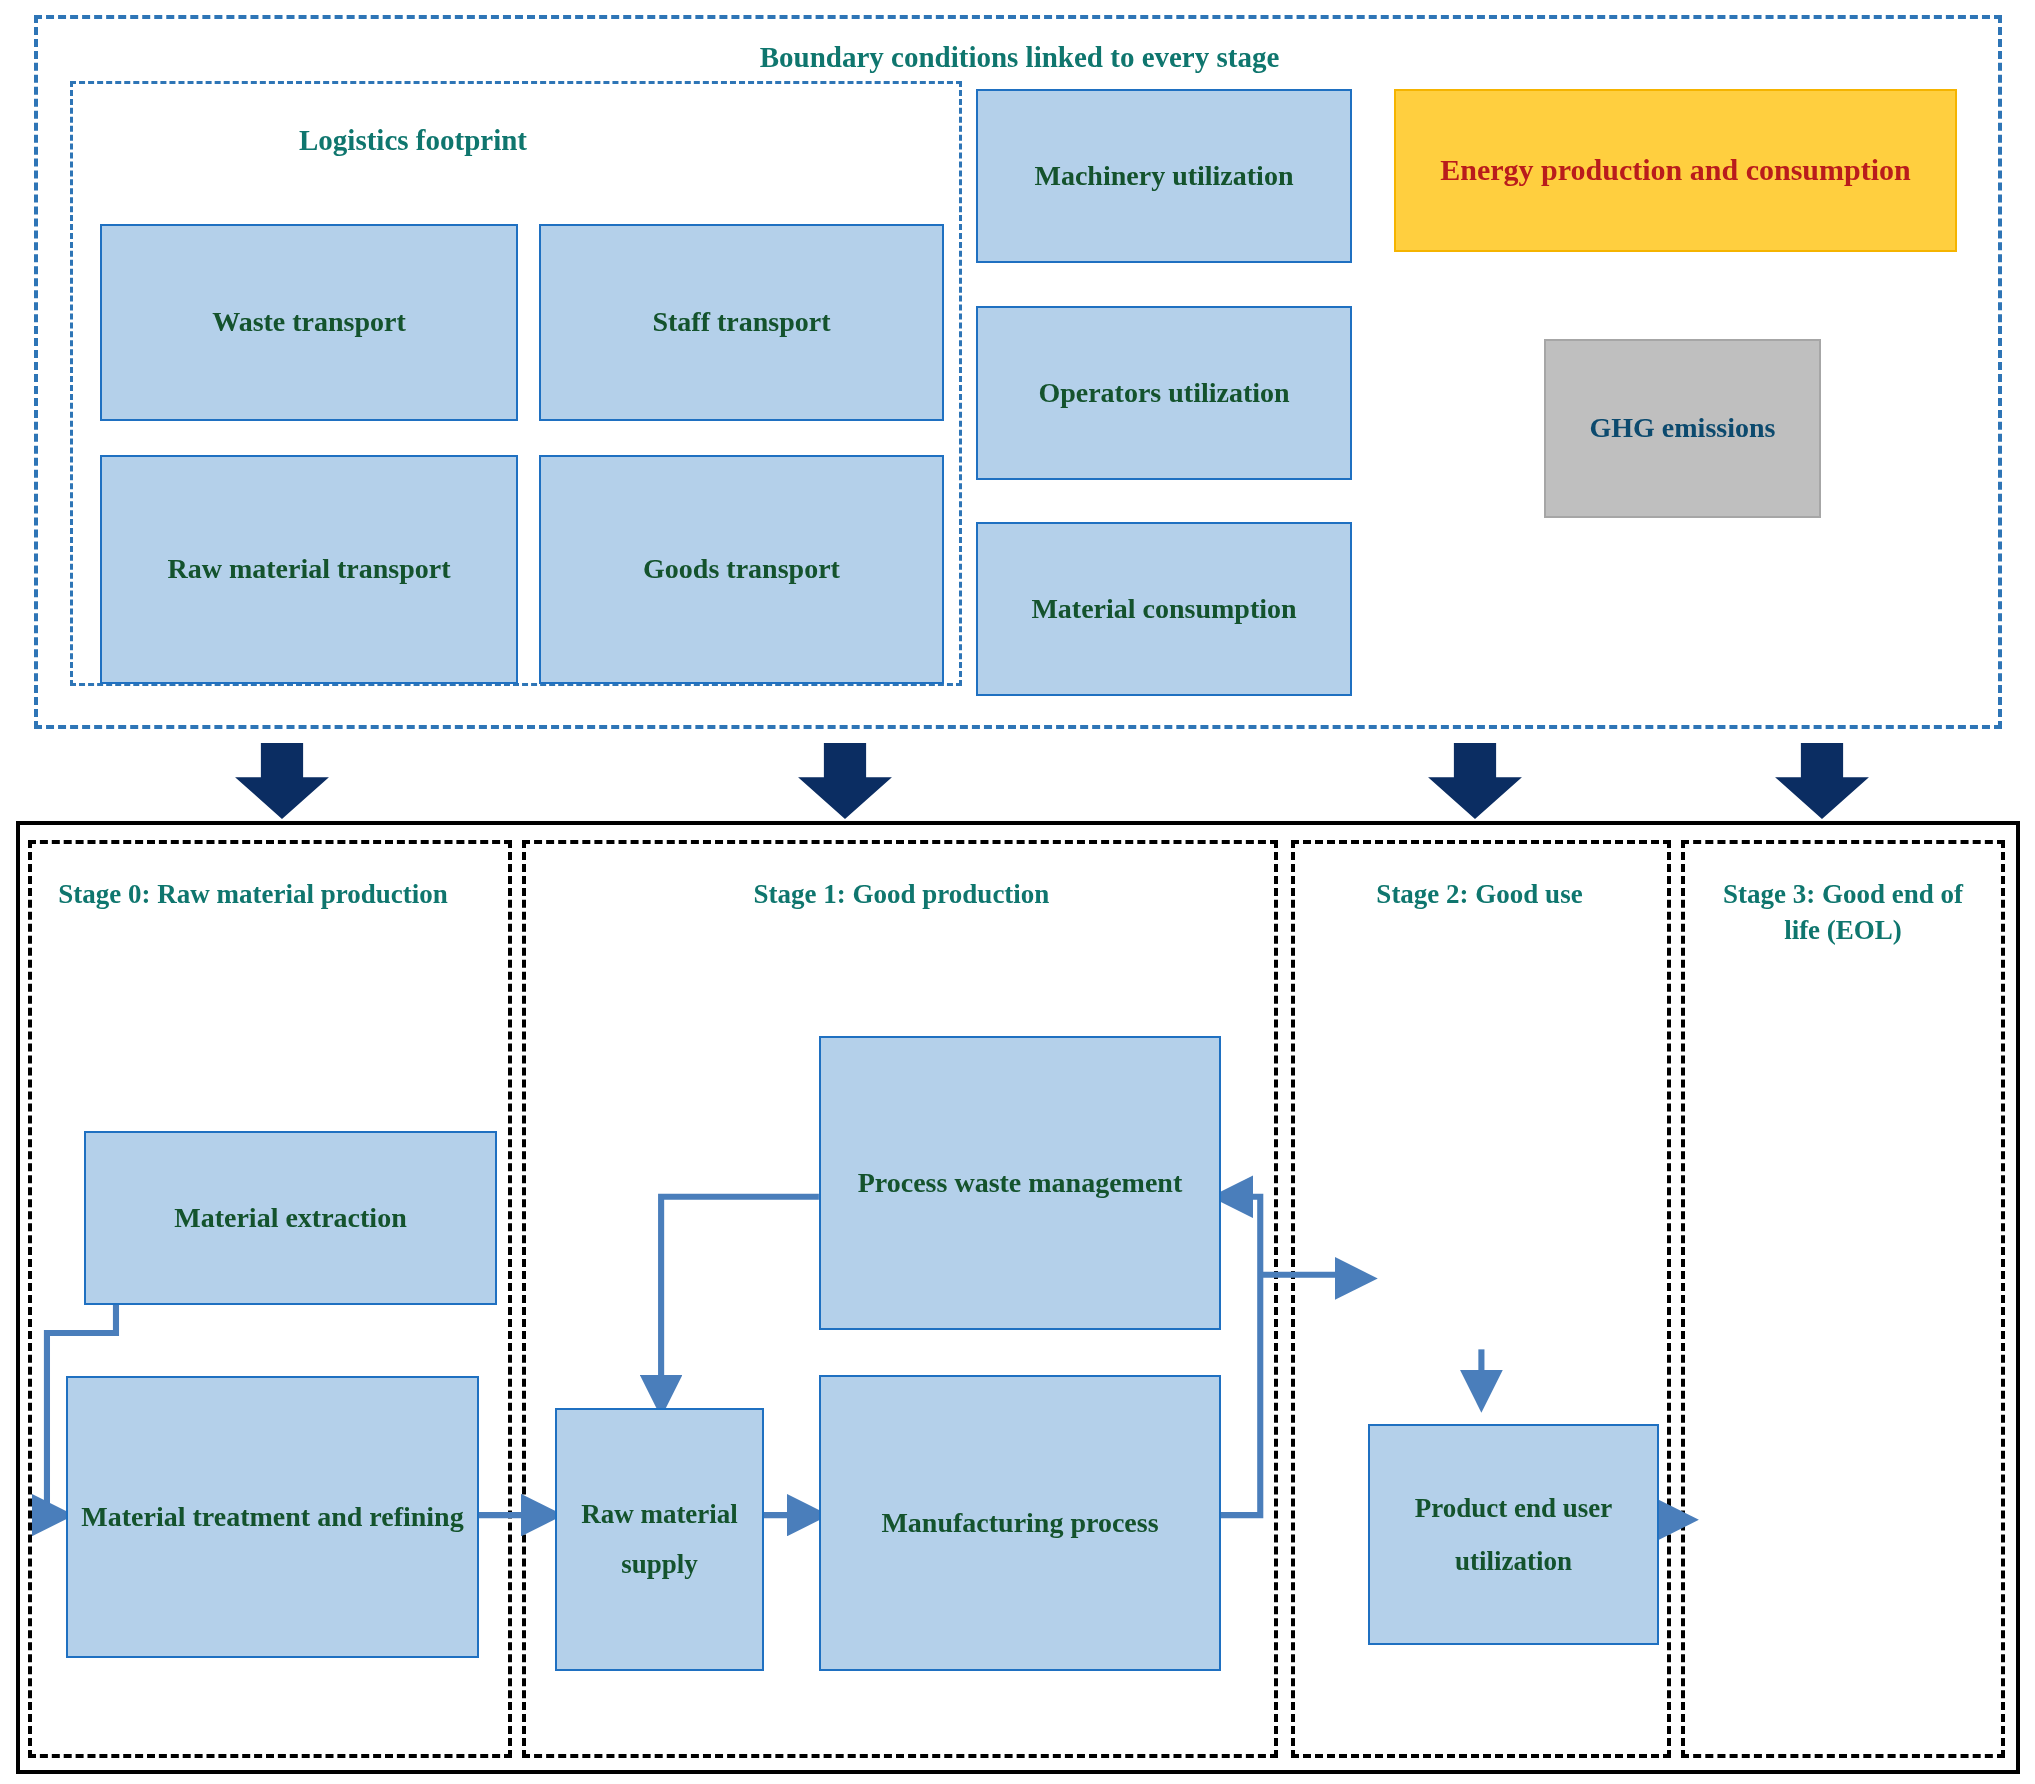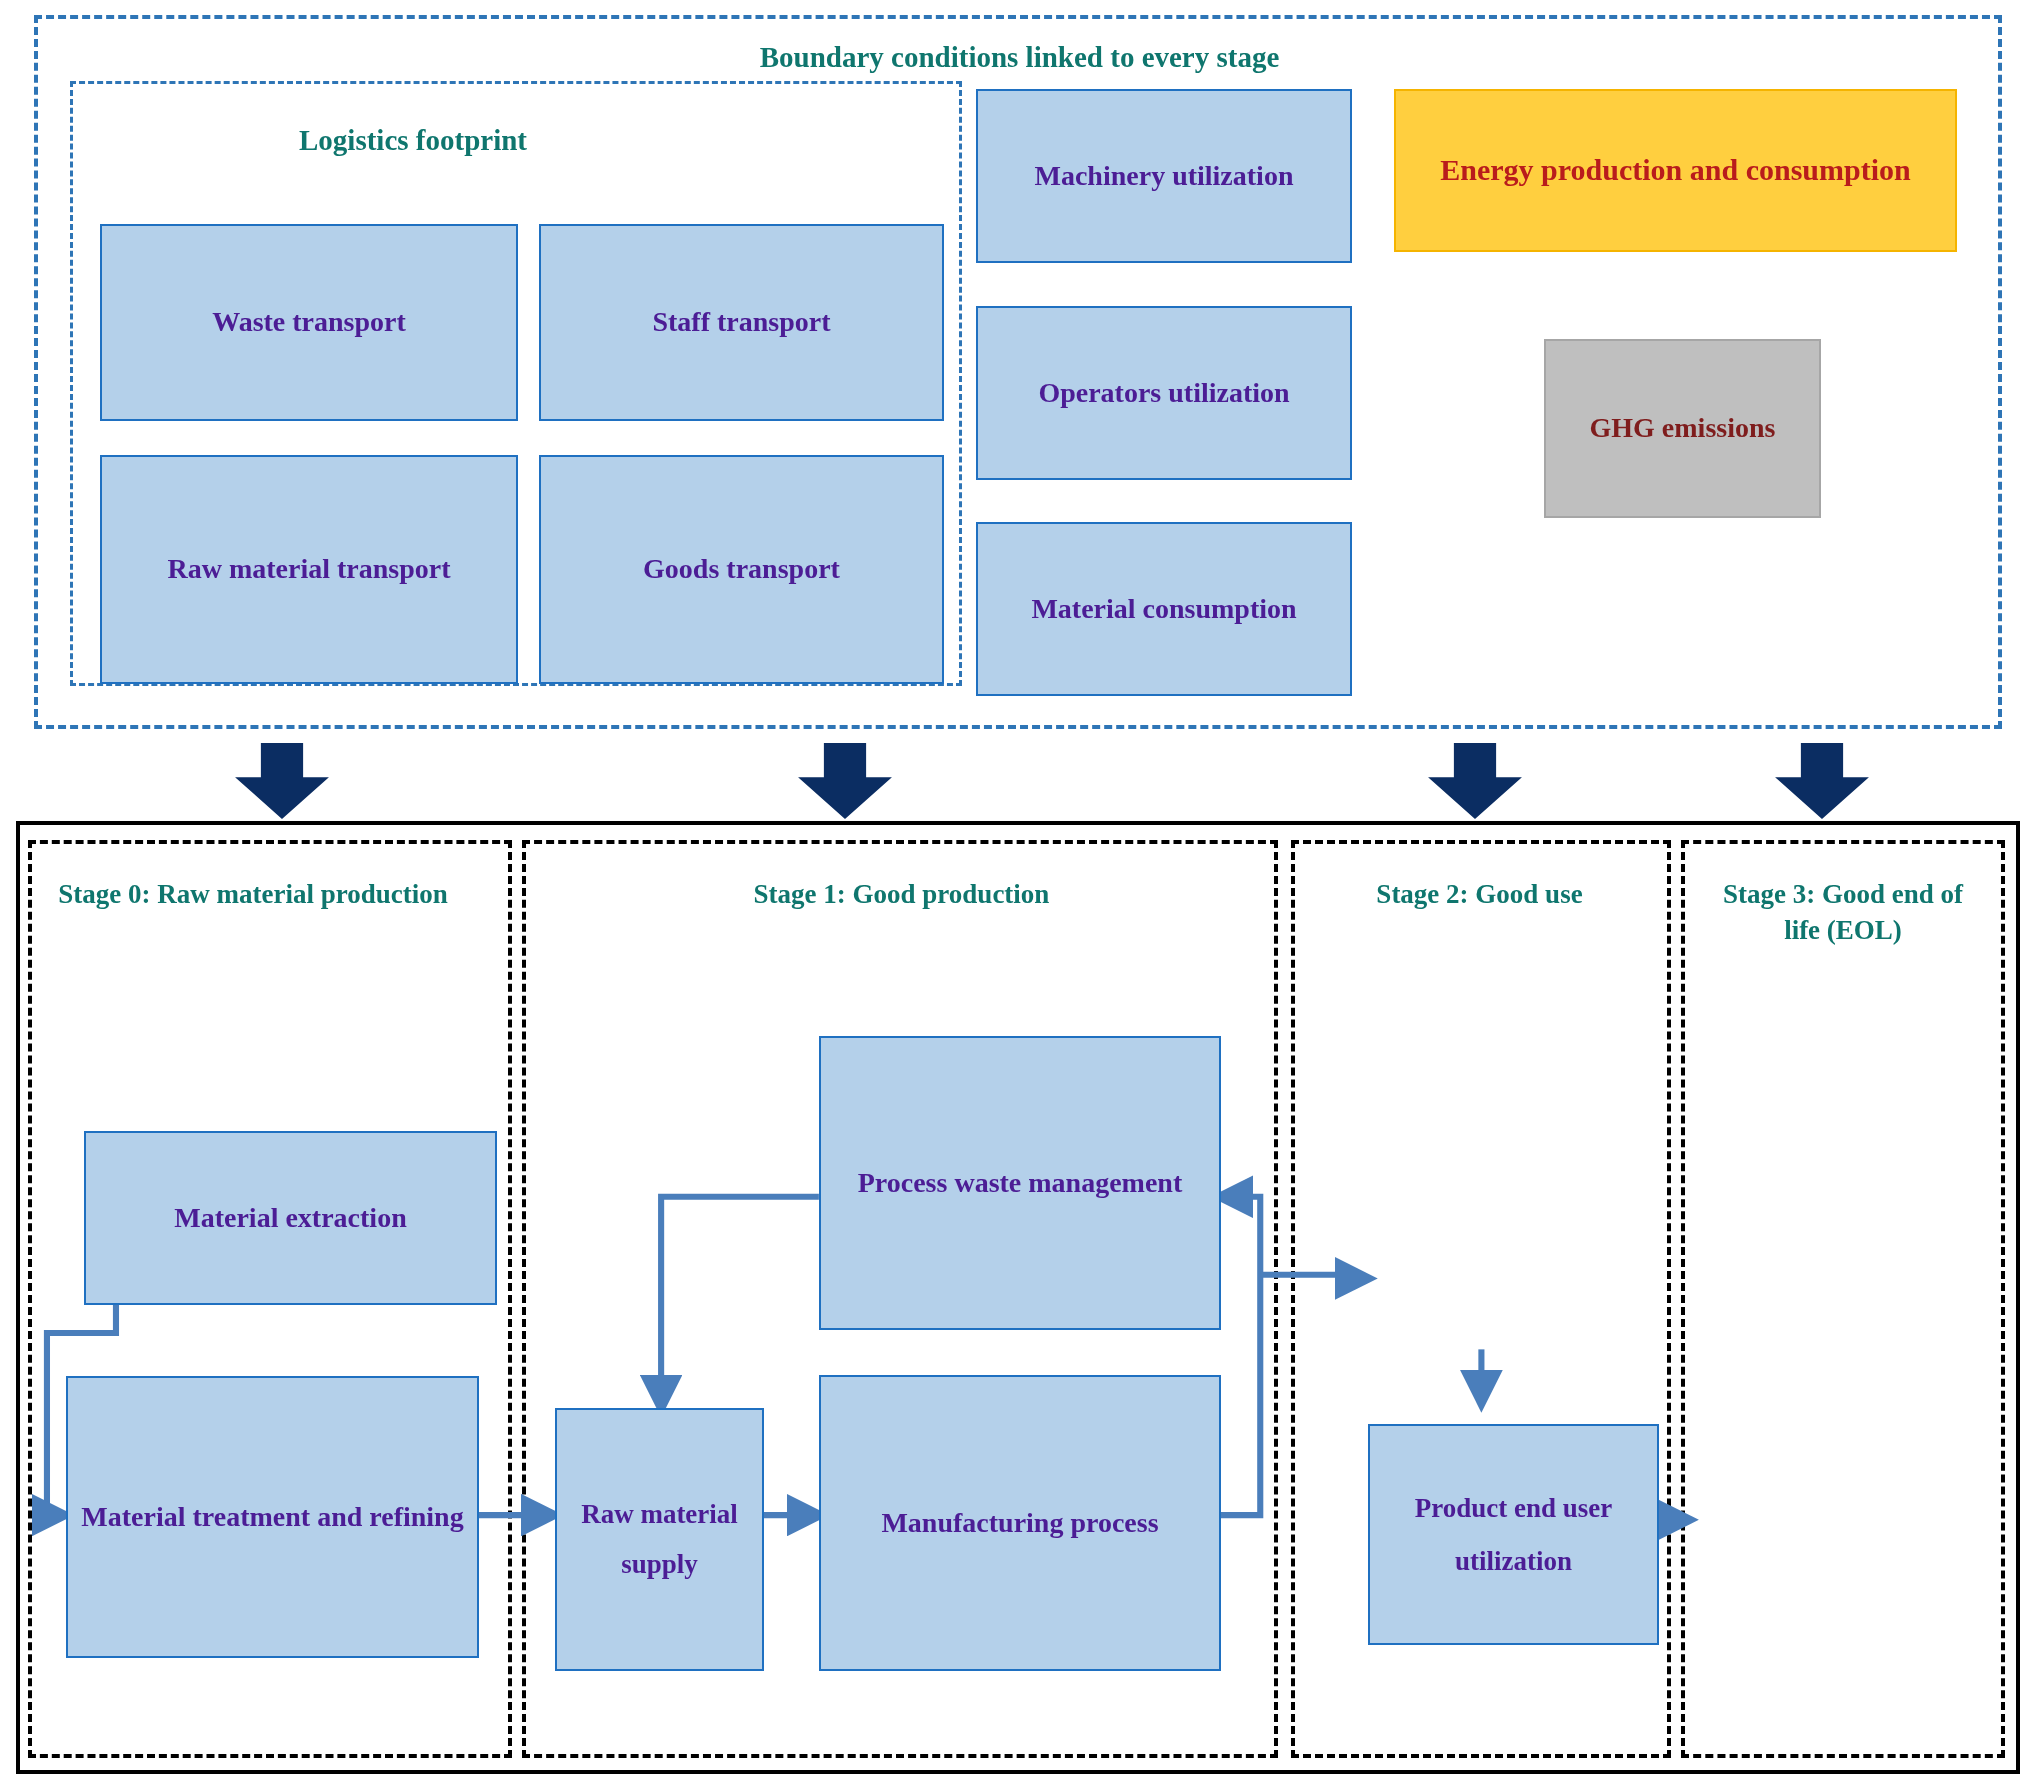--- a/index.html
+++ b/index.html
@@ -40,21 +40,21 @@
   .stage-title{ font-size:27px; font-weight:bold; }
 
   
   .pbox{
     background:#b4d0ea;
     border:2.8px solid #1f70c1;
     display:flex;
     align-items:center;
     justify-content:center;
     text-align:center;
-    color:#4c1d95;
+    color:#14532d;
     font-weight:bold;
     font-size:28px;
     line-height:1.95;
     padding:1.9px 4.7px;
   }
   .pbox.tight{ line-height:1.85; }
   .pbox .txt{display:block;width:100%;}
 
   .ybox{
     background:#ffcf3f;
@@ -64,21 +64,21 @@
     color:#b91c1c;
     font-weight:bold;
     font-size:30px;
     line-height:1.95;
   }
   .gbox{
     background:#bfbfbf;
     border:2.3px solid #a6a6a6;
     display:flex;align-items:center;justify-content:center;
     text-align:center;
-    color:#7f1d1d;
+    color:#0c4a6e;
     font-weight:bold;
     font-size:28px;
     line-height:1.95;
   }
 
   
   .bigarrow{ }
   .bigarrow svg{display:block;}
 
   

